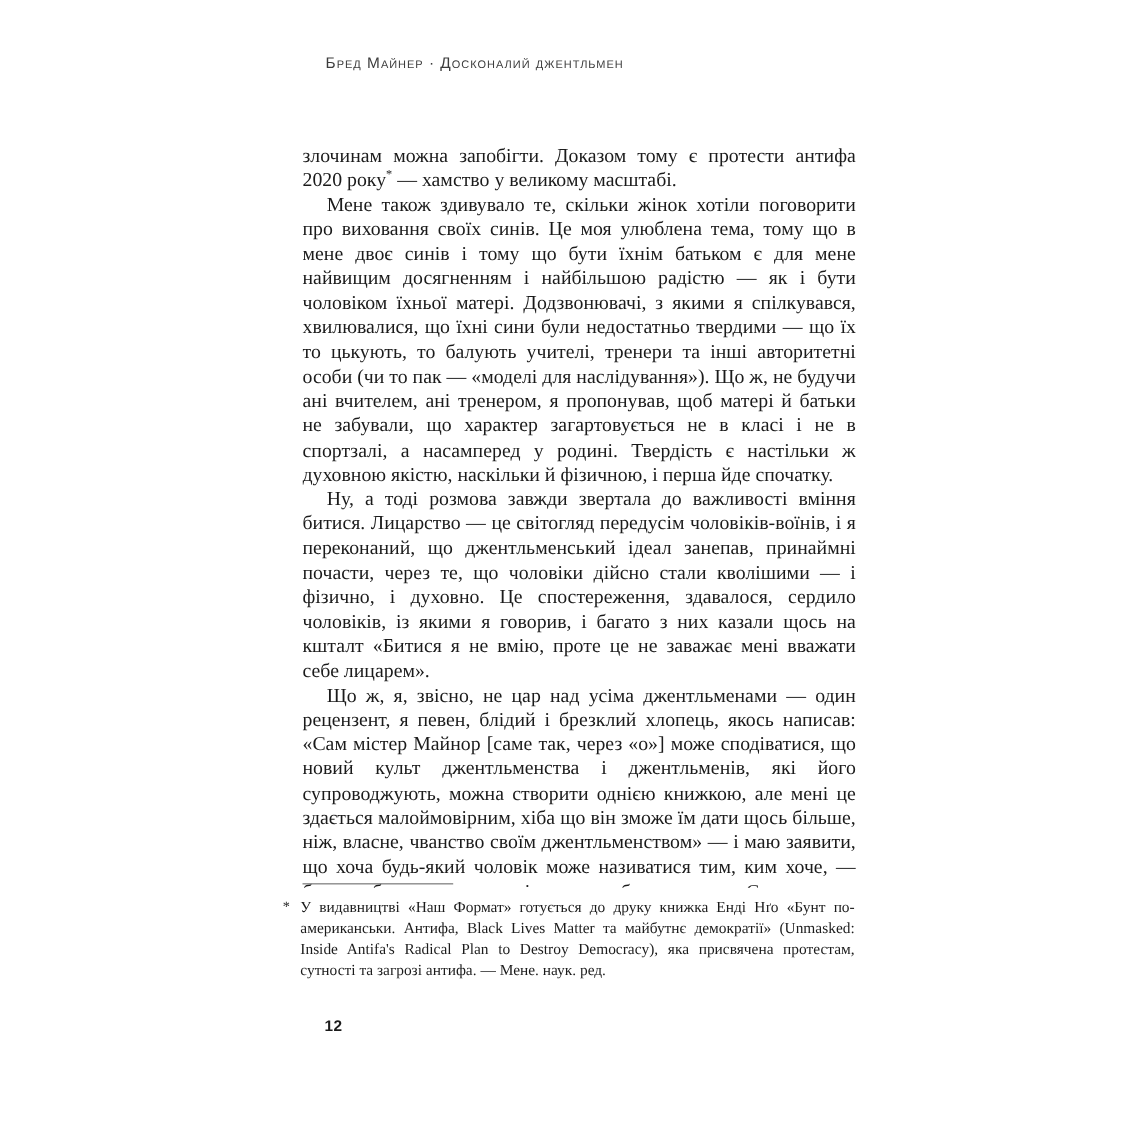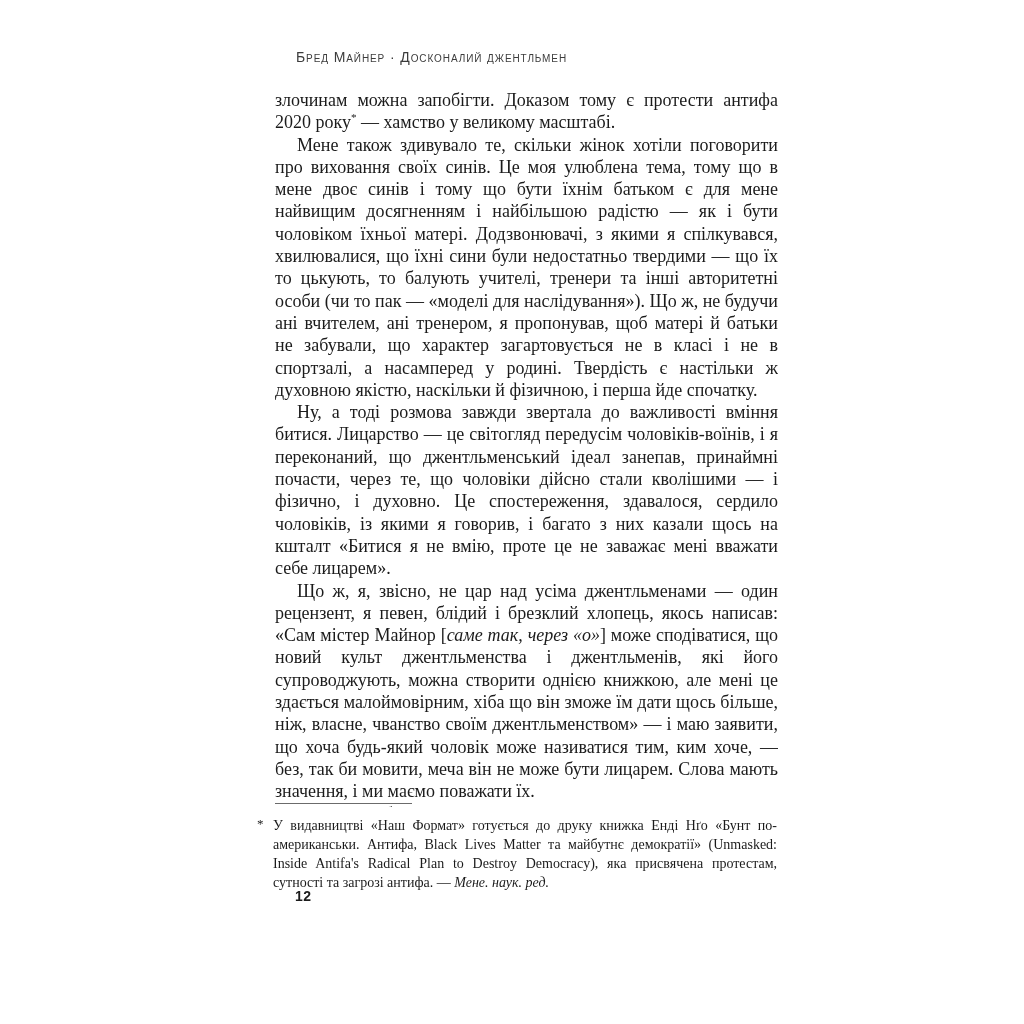--- a/index.html
+++ b/index.html
@@ -29,27 +29,27 @@
     top: 89px;
     width: 503px;
     height: 718px;
     overflow: hidden;
     font-size: 18px;
     line-height: 22.3px;
     text-align: justify;
     hyphens: auto;
   }
   .para { margin: 0; text-indent: 22px; }
-  .para.no-indent { text-indent: 0; }
+  .para.no-indent { text-indent: 0; margin-top: 41px; }
   .body-text sup, .fn-sup {
     font-size: 0.62em;
     vertical-align: super;
     line-height: 0;
   }
-  .it { font-style: italic; }
+  .it { }
   .footnote-area {
     position: absolute;
     left: 256px;
     top: 803px;
     width: 521px;
   }
   .footnote-rule {
     margin-left: 19px;
     width: 137px;
     height: 1px;
@@ -66,21 +66,21 @@
   }
   .fn-marker {
     position: absolute;
     left: 1px;
     top: -2px;
     font-size: 13px;
   }
   .page-number {
     position: absolute;
     left: 295px;
-    top: 888px;
+    top: 924px;
     font-family: "Liberation Sans", "DejaVu Sans", sans-serif;
     font-size: 14px;
     font-weight: 700;
     letter-spacing: 0.5px;
     color: #1b1b1b;
   }
 </style>
 </head>
 <body>
 

